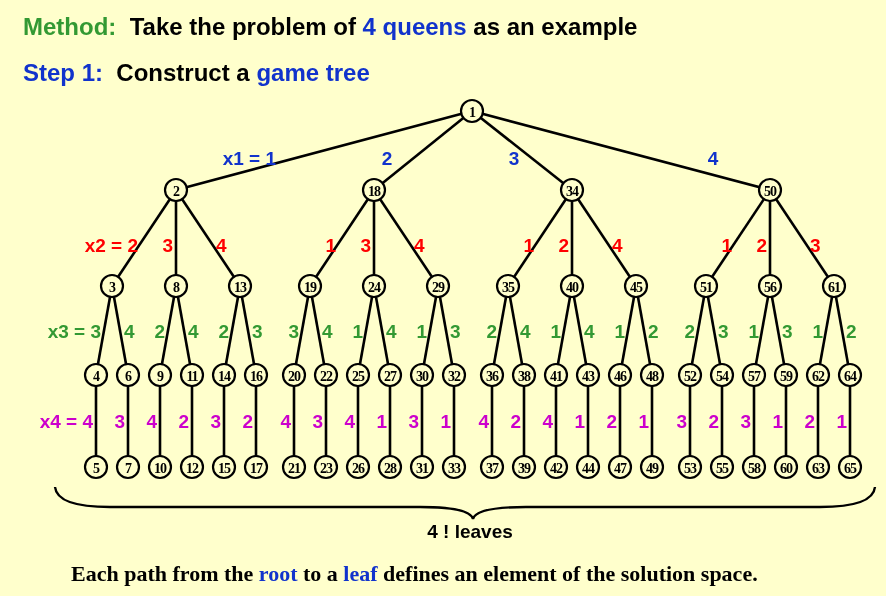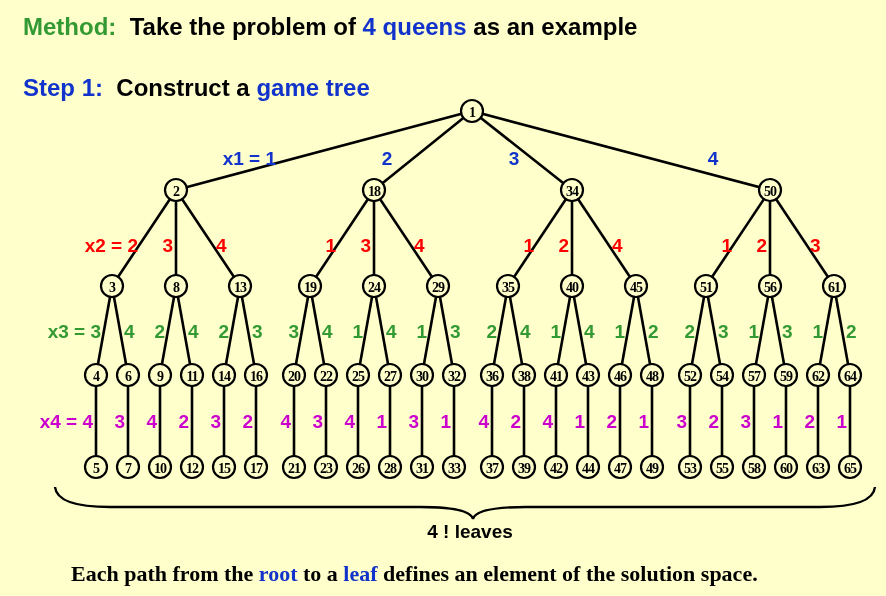--- a/index.html
+++ b/index.html
@@ -8,21 +8,21 @@
     background: #ffffcc;
     position: relative;
     font-family: "Liberation Sans", sans-serif;
   }
   .heading {
     position: absolute; left: 23px;
     font-family: "Liberation Sans", sans-serif;
     font-weight: bold; font-size: 24px; white-space: pre;
   }
   #line1 { top: 13px; }
-  #line2 { top: 74px; }
+  #line2 { top: 59px; }
   .green { color: #339933; }
   .blue { color: #1133cc; }
   .black { color: #000; }
   #tree { position: absolute; left: 0; top: 0; }
   .node-circle { fill: #ffffcc; stroke: #000; stroke-width: 2.2; }
   .node-text { font-family: "Liberation Serif", serif; font-weight: bold; font-size: 14px; fill: #000; text-anchor: middle; dominant-baseline: central; letter-spacing: -1px; }
   .edge { stroke: #000; stroke-width: 2.6; }
   .lbl { font-family: "Liberation Sans", sans-serif; font-weight: bold; font-size: 19px; }
   #leaves-label {
     position: absolute; left: 0; width: 940px; top: 521px; text-align: center;

